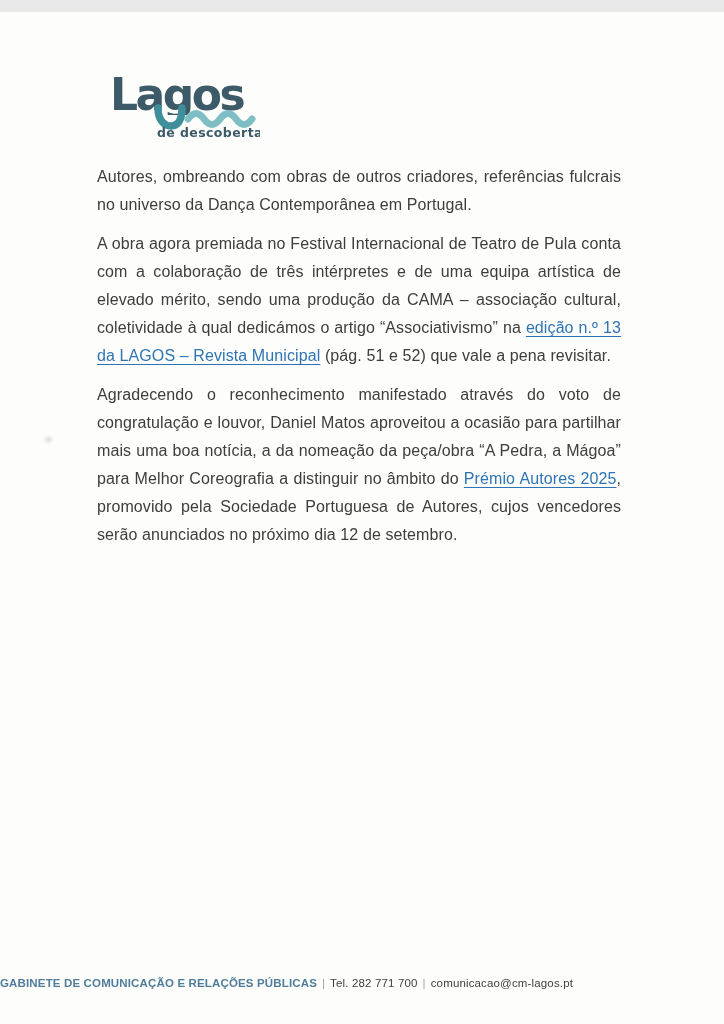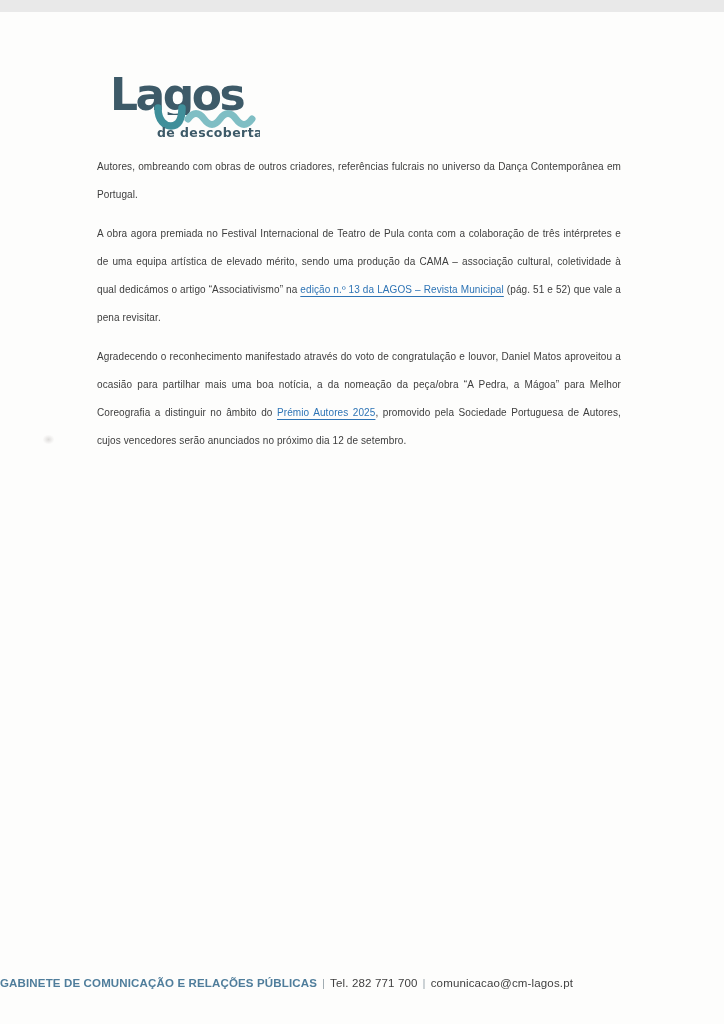--- a/index.html
+++ b/index.html
@@ -20,24 +20,24 @@
     top: 56px;
     width: 150px;
     height: 78px;
   }
   .logo svg { display: block; }
 
   
   .doc-body {
     position: absolute;
     left: 97px;
-    top: 141px;
+    top: 151px;
     width: 524px;
     color: #3d3d3d;
-    font-size: 10px;
+    font-size: 16px;
     line-height: 28px;
     text-align: justify;
   }
   .para {
     margin: 0 0 11px 0;
     letter-spacing: 0.1px;
   }
   .doc-link {
     color: #2e74b5;
     text-decoration: underline;

